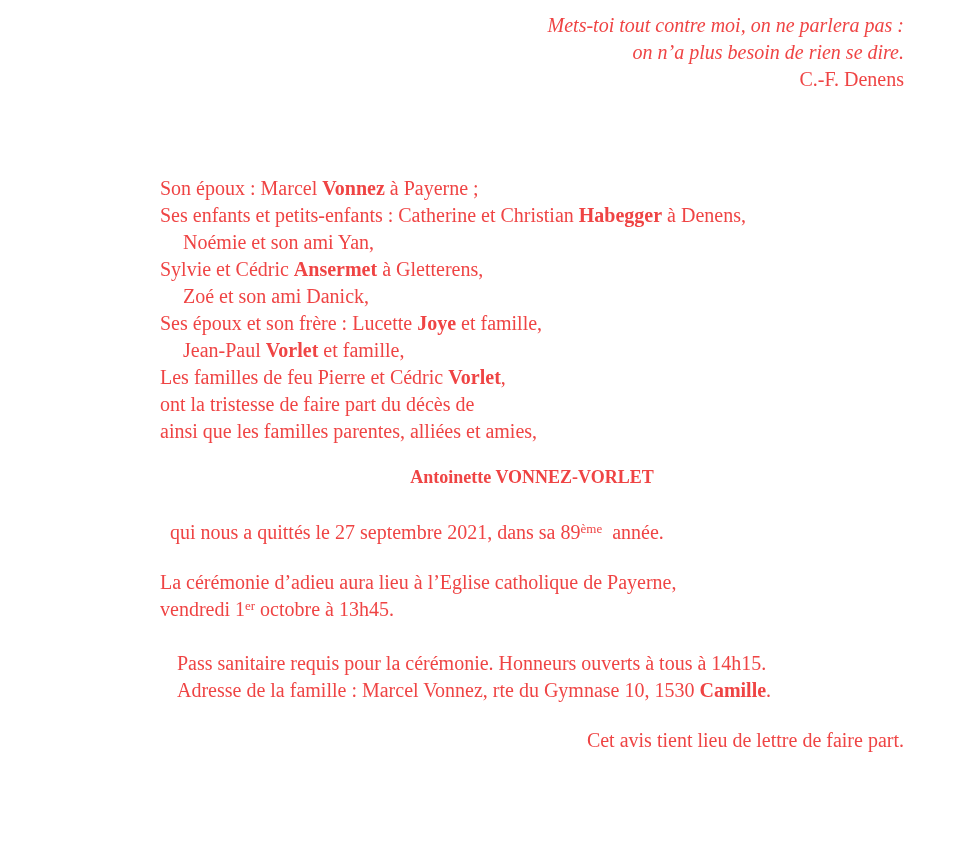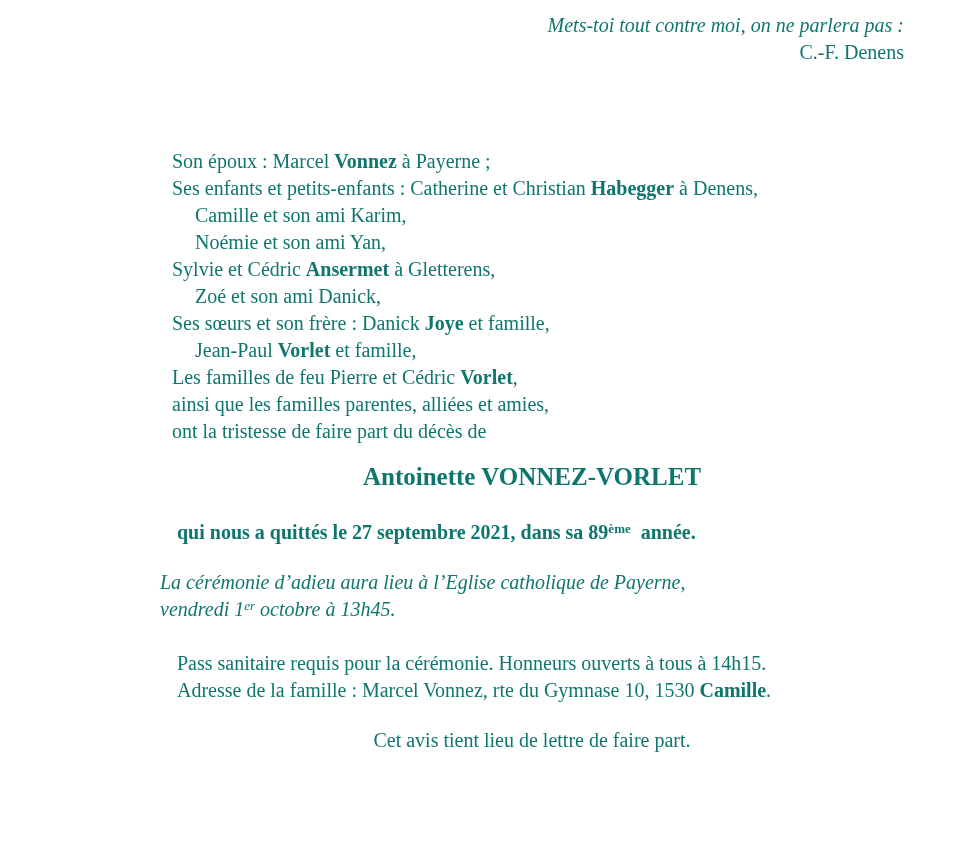--- a/index.html
+++ b/index.html
@@ -6,81 +6,81 @@
     margin: 0;
     padding: 0;
     background: #ffffff;
   }
   .page {
     position: relative;
     box-sizing: border-box;
     width: 966px;
     height: 855px;
     background: #ffffff;
-    color: #0f766e;
+    color: #ef4444;
     font-family: "Liberation Serif", "DejaVu Serif", serif;
     font-size: 20px;
     line-height: 27px;
     padding: 12px 62px 0 160px;
     overflow: hidden;
   }
   .epigraph {
     text-align: right;
     font-style: italic;
     margin: 0 0 82px 0;
   }
   .epigraph .attribution {
     font-style: normal;
   }
-  .family-list { margin: 12px; }
+  .family-list { margin: 0; }
   .line { white-space: nowrap; }
   .line.indent { padding-left: 23px; }
   .bold { font-weight: bold; }
   .sup {
     font-size: 13px;
     line-height: 0;
     vertical-align: 6px;
   }
   .deceased-title {
     text-align: center;
     font-weight: bold;
-    font-size: 25px;
+    font-size: 18px;
     line-height: 32px;
     margin: 16px 0 0 0;
   }
-  .date-line   { margin: 26px 0 0 17px; font-weight: bold; }
-  .ceremony    { margin: 23px 0 10px 0; font-style: italic; }
+  .date-line   { margin: 26px 0 0 10px; }
+  .ceremony    { margin: 23px 0 10px 0; }
   .practical   { margin: 27px 0 0 17px; }
   .closing {
-    text-align: center;
+    text-align: right;
     margin: 23px 0 0 0;
   }
 </style>
 </head>
 <body>
 
 <div class="page">
 
   <div class="epigraph">
     <div class="line-r">Mets-toi tout contre moi, on ne parlera pas :</div>
+    <div class="line-r">on n’a plus besoin de rien se dire.</div>
     <div class="attribution">C.-F. Denens</div>
   </div>
 
   <div class="family-list">
     <div class="line"><span>Son époux : Marcel </span><span class="bold">Vonnez</span><span> à Payerne ;</span></div>
     <div class="line"><span>Ses enfants et petits-enfants : Catherine et Christian </span><span class="bold">Habegger</span><span> à Denens,</span></div>
-    <div class="line indent"><span>Camille et son ami Karim,</span></div>
     <div class="line indent"><span>Noémie et son ami Yan,</span></div>
     <div class="line"><span>Sylvie et Cédric </span><span class="bold">Ansermet</span><span> à Gletterens,</span></div>
     <div class="line indent"><span>Zoé et son ami Danick,</span></div>
-    <div class="line"><span>Ses sœurs et son frère : Danick </span><span class="bold">Joye</span><span> et famille,</span></div>
+    <div class="line"><span>Ses époux et son frère : Lucette </span><span class="bold">Joye</span><span> et famille,</span></div>
     <div class="line indent"><span>Jean-Paul </span><span class="bold">Vorlet</span><span> et famille,</span></div>
     <div class="line"><span>Les familles de feu Pierre et Cédric </span><span class="bold">Vorlet</span><span>,</span></div>
+    <div class="line"><span>ont la tristesse de faire part du décès de</span></div>
     <div class="line"><span>ainsi que les familles parentes, alliées et amies,</span></div>
-    <div class="line"><span>ont la tristesse de faire part du décès de</span></div>
   </div>
 
   <div class="deceased-title">Antoinette VONNEZ-VORLET</div>
 
   <div class="date-line line"><span>qui nous a quittés le 27 septembre 2021, dans sa 89</span><span class="sup">ème</span><span>&nbsp; année.</span></div>
 
   <div class="ceremony">
     <div class="line"><span>La cérémonie d’adieu aura lieu à l’Eglise catholique de Payerne,</span></div>
     <div class="line"><span>vendredi 1</span><span class="sup">er</span><span> octobre à 13h45.</span></div>
   </div>

